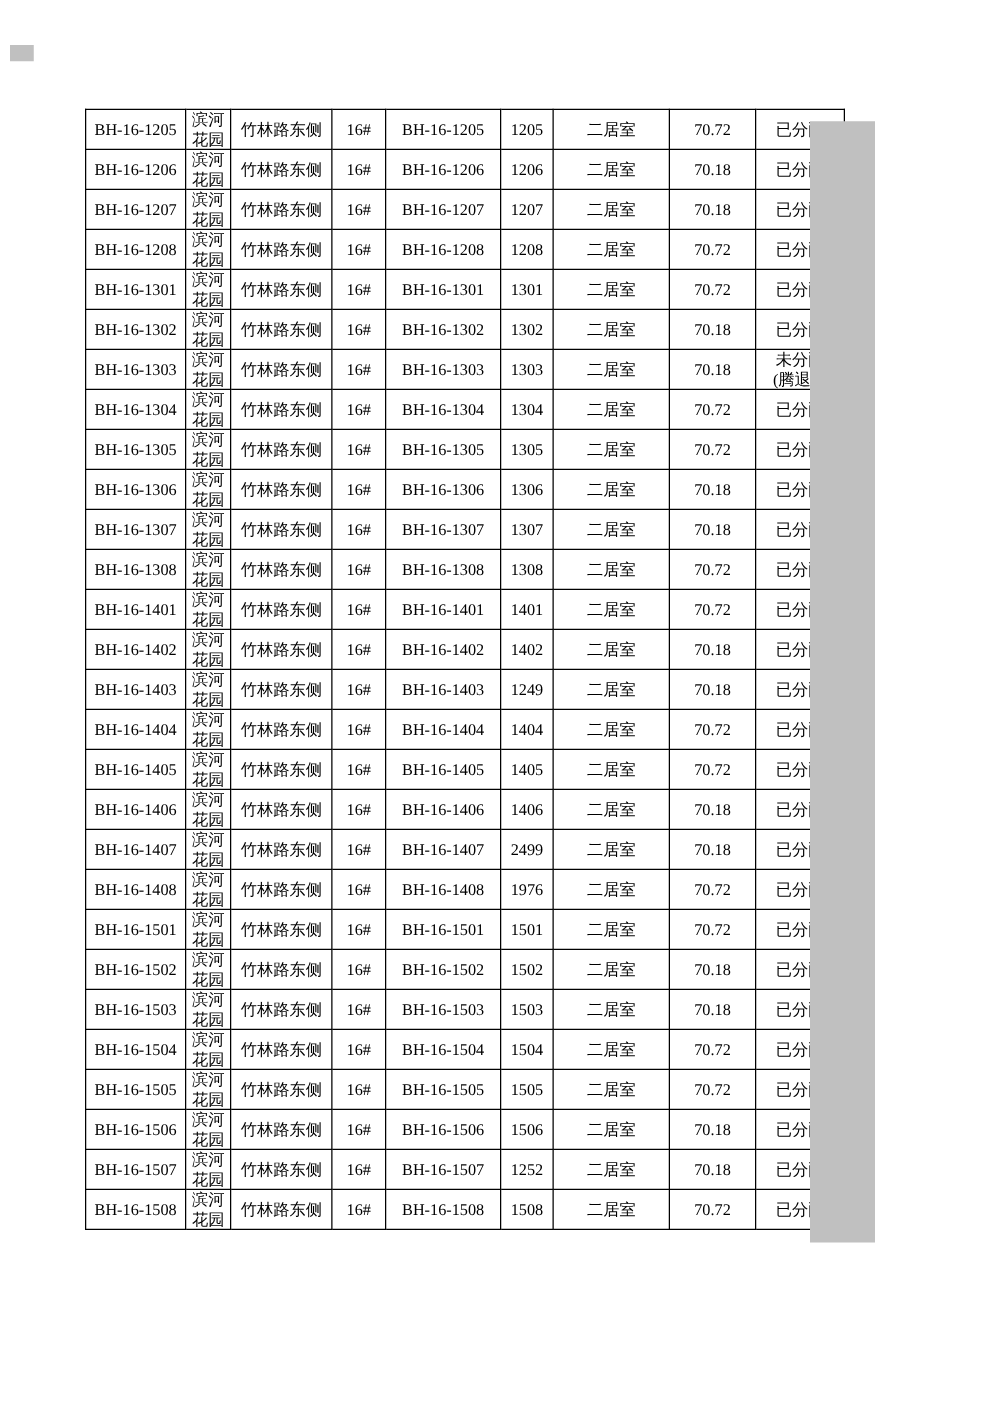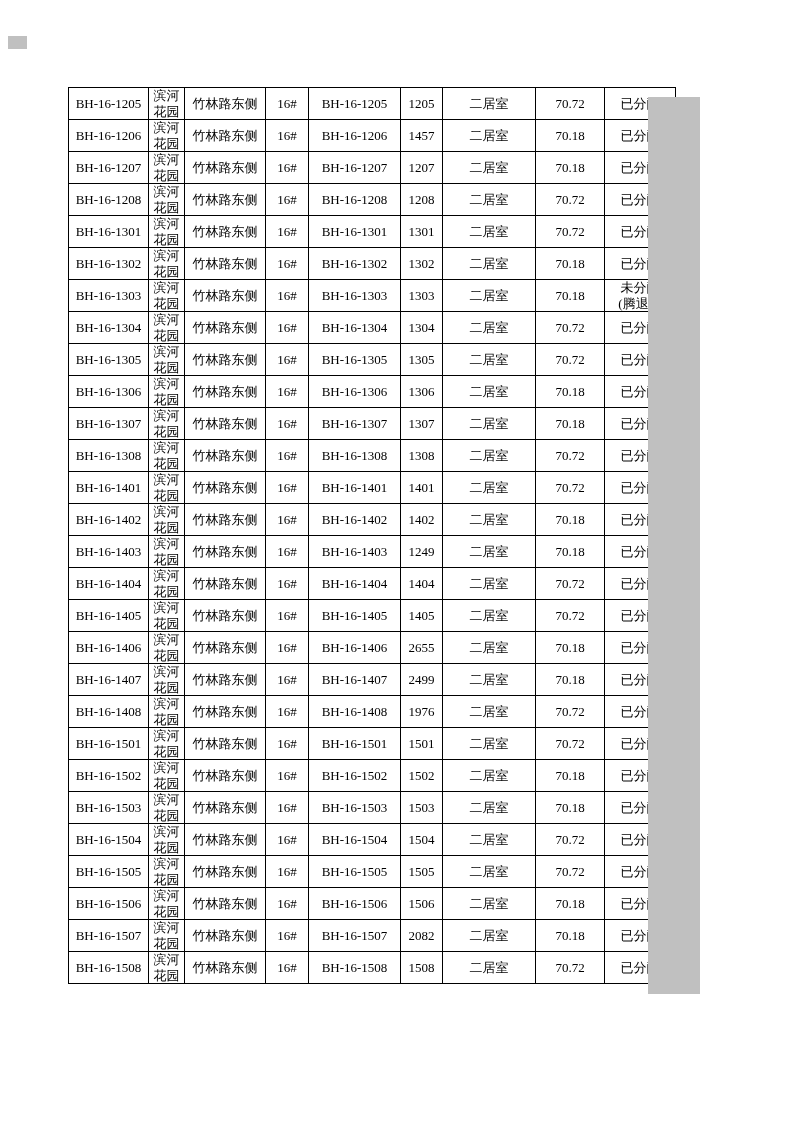--- a/index.html
+++ b/index.html
@@ -50,21 +50,21 @@
           <td class="c-layout">二居室</td>
           <td class="c-area">70.72</td>
           <td class="c-status">已分配</td>
         </tr>
         <tr>
           <td class="c-unit_code">BH-16-1206</td>
           <td class="c-community">滨河花园</td>
           <td class="c-location">竹林路东侧</td>
           <td class="c-building">16#</td>
           <td class="c-room_code">BH-16-1206</td>
-          <td class="c-room_no">1457</td>
+          <td class="c-room_no">1206</td>
           <td class="c-layout">二居室</td>
           <td class="c-area">70.18</td>
           <td class="c-status">已分配</td>
         </tr>
         <tr>
           <td class="c-unit_code">BH-16-1207</td>
           <td class="c-community">滨河花园</td>
           <td class="c-location">竹林路东侧</td>
           <td class="c-building">16#</td>
           <td class="c-room_code">BH-16-1207</td>
@@ -227,21 +227,21 @@
           <td class="c-layout">二居室</td>
           <td class="c-area">70.72</td>
           <td class="c-status">已分配</td>
         </tr>
         <tr>
           <td class="c-unit_code">BH-16-1406</td>
           <td class="c-community">滨河花园</td>
           <td class="c-location">竹林路东侧</td>
           <td class="c-building">16#</td>
           <td class="c-room_code">BH-16-1406</td>
-          <td class="c-room_no">2655</td>
+          <td class="c-room_no">1406</td>
           <td class="c-layout">二居室</td>
           <td class="c-area">70.18</td>
           <td class="c-status">已分配</td>
         </tr>
         <tr>
           <td class="c-unit_code">BH-16-1407</td>
           <td class="c-community">滨河花园</td>
           <td class="c-location">竹林路东侧</td>
           <td class="c-building">16#</td>
           <td class="c-room_code">BH-16-1407</td>
@@ -326,21 +326,21 @@
           <td class="c-layout">二居室</td>
           <td class="c-area">70.18</td>
           <td class="c-status">已分配</td>
         </tr>
         <tr>
           <td class="c-unit_code">BH-16-1507</td>
           <td class="c-community">滨河花园</td>
           <td class="c-location">竹林路东侧</td>
           <td class="c-building">16#</td>
           <td class="c-room_code">BH-16-1507</td>
-          <td class="c-room_no">2082</td>
+          <td class="c-room_no">1252</td>
           <td class="c-layout">二居室</td>
           <td class="c-area">70.18</td>
           <td class="c-status">已分配</td>
         </tr>
         <tr>
           <td class="c-unit_code">BH-16-1508</td>
           <td class="c-community">滨河花园</td>
           <td class="c-location">竹林路东侧</td>
           <td class="c-building">16#</td>
           <td class="c-room_code">BH-16-1508</td>

